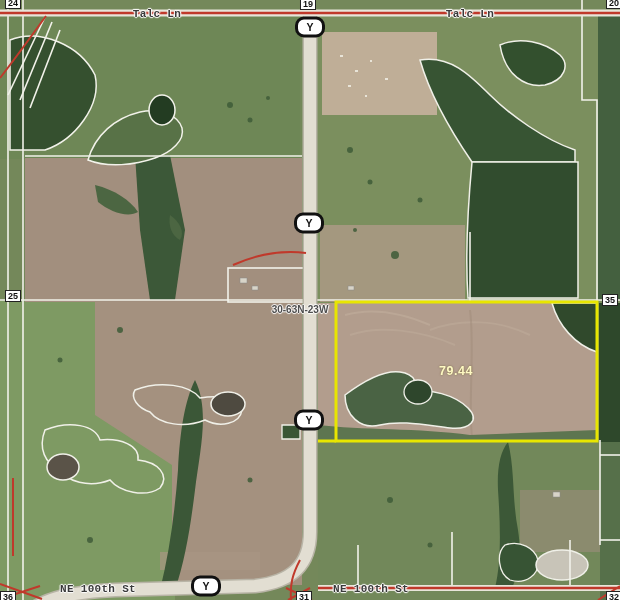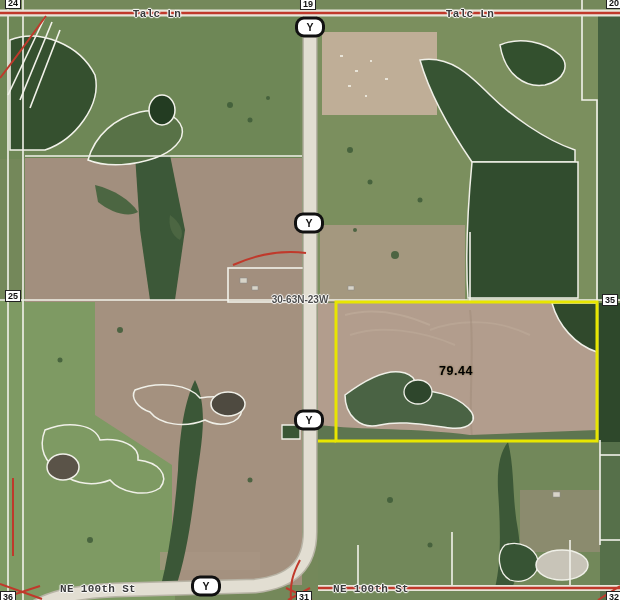--- a/index.html
+++ b/index.html
@@ -15,21 +15,21 @@
     text-shadow:-1px 0 1px #fff,1px 0 1px #fff,0 -1px 1px #fff,0 1px 1px #fff,0 0 2px #fff;
     font-family:Liberation Mono, monospace;
   }
   .township-label{
     position:absolute;transform:translate(-50%,-50%);
     font-size:10px;font-weight:bold;color:#4d4d4d;white-space:nowrap;
     text-shadow:-1px 0 1px #fff,1px 0 1px #fff,0 -1px 1px #fff,0 1px 1px #fff;
   }
   .acreage-label{
     position:absolute;transform:translate(-50%,-50%);
-    font-size:12.5px;font-weight:bold;color:#000000;letter-spacing:.5px;
+    font-size:12.5px;font-weight:bold;color:#fef9c3;letter-spacing:.5px;
     text-shadow:0 0 2px rgba(80,70,10,.6);
   }
   .shield{
     position:absolute;transform:translate(-50%,-50%);
     width:24px;height:15px;background:#fff;border:3px solid #111;border-radius:9px;
     display:flex;align-items:center;justify-content:center;
     font-size:10.5px;font-weight:bold;color:#111;line-height:1;
   }
   .section-box{
     position:absolute;transform:translate(-50%,-50%);
@@ -181,21 +181,21 @@
     </g>
   </svg>
 
   <div class="overlay">
 
     <div class="road-label" style="left:157px;top:14px;">Talc Ln</div>
     <div class="road-label" style="left:470px;top:14px;">Talc Ln</div>
     <div class="road-label" style="left:98px;top:589px;">NE 100th St</div>
     <div class="road-label" style="left:371px;top:589px;">NE 100th St</div>
 
-    <div class="township-label" style="left:300px;top:299px;">30-63N-23W</div>
+    <div class="township-label" style="left:300px;top:309px;">30-63N-23W</div>
 
     <div class="acreage-label" style="left:456px;top:371px;">79.44</div>
 
     <div class="shield" style="left:310px;top:27px;">Y</div>
     <div class="shield" style="left:309px;top:223px;">Y</div>
     <div class="shield" style="left:309px;top:420px;">Y</div>
     <div class="shield" style="left:206px;top:586px;">Y</div>
 
     <div class="section-box" style="left:13px;top:3px;">24</div>
     <div class="section-box" style="left:308px;top:4px;">19</div>

